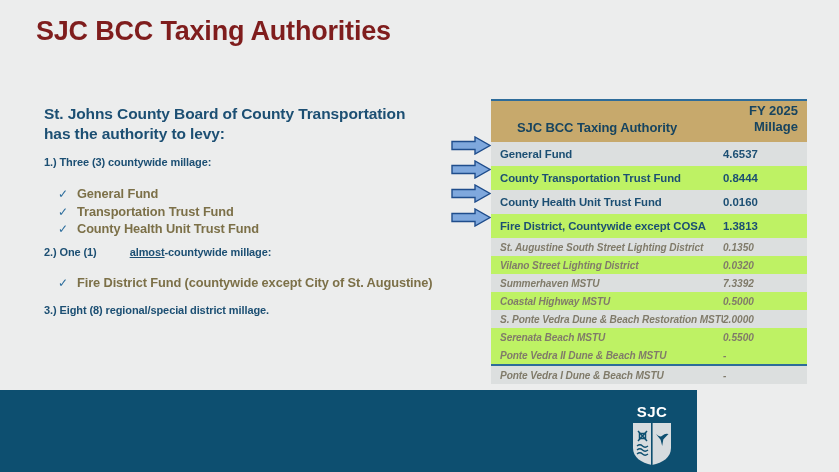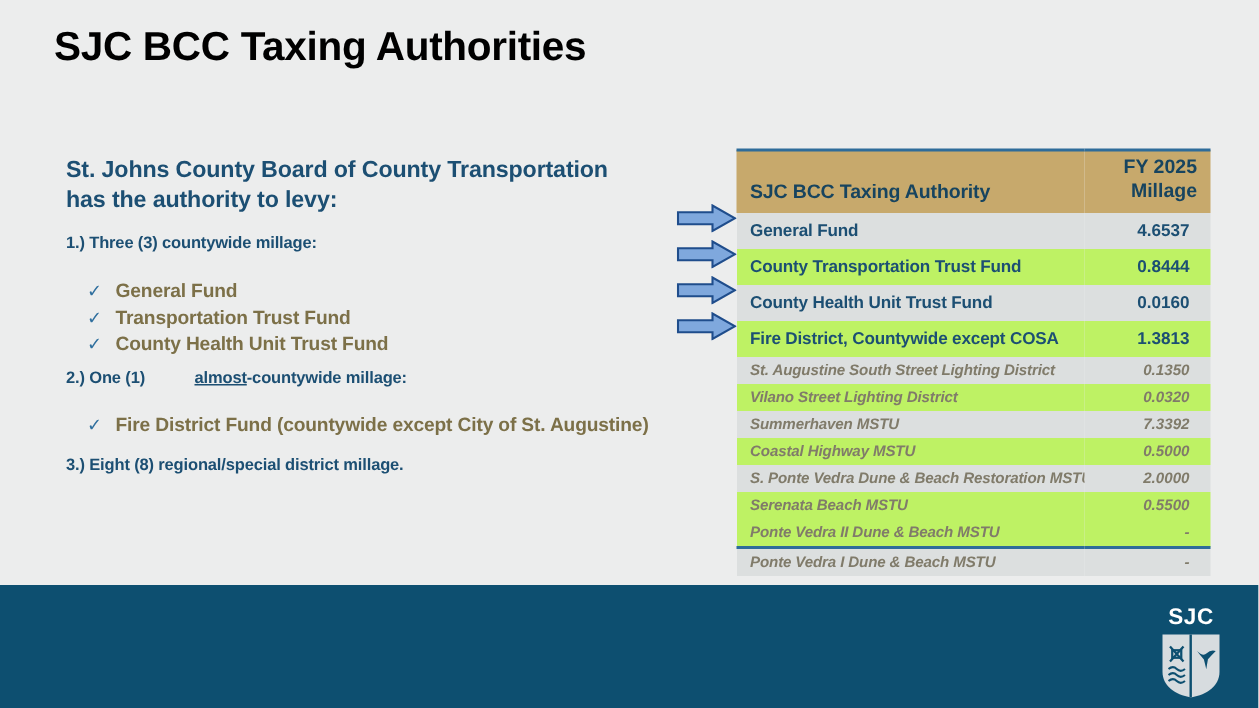--- a/index.html
+++ b/index.html
@@ -22,21 +22,21 @@
     background: #eceded;
   }
 
   
   .slide-title {
     position: absolute;
     left: 36px;
     top: 16px;
     font-size: 27px;
     font-weight: bold;
-    color: #000000;
+    color: #7f1d1d;
     letter-spacing: -0.2px;
     white-space: nowrap;
   }
 
   
   .left-col {
     position: absolute;
     left: 44px;
     top: 104px;
     width: 400px;
@@ -115,21 +115,21 @@
     color: #17445f;
     font-size: 13px;
     font-weight: bold;
     padding: 0;
     height: 34px;
     vertical-align: bottom;
     border-top: 2px solid #2e6c9a;
   }
   th.h-name {
     text-align: left;
-    padding: 0 0 7px 9px;
+    padding: 0 0 7px 26px;
     letter-spacing: -0.1px;
   }
   th.h-val {
     text-align: right;
     padding: 0 9px 6px 0;
     line-height: 1.28;
     vertical-align: bottom;
   }
   th.h-val .hv-line { display: block; }
 
@@ -153,34 +153,33 @@
     font-size: 10.1px;
   }
   td.t-name {
     text-align: left;
     padding-left: 9px;
     letter-spacing: -0.1px;
     white-space: nowrap;
     overflow: hidden;
   }
   td.t-val {
-    text-align: right;
     padding-right: 14px;
     white-space: nowrap;
   }
   tbody tr.shade td { background: #dcdfdf; }
   tbody tr.plain td { background: #bef264; }
   tbody tr.last td { border-bottom: 2px solid #2e6c9a; }
 
   
   .footer {
     position: absolute;
     left: 0;
     top: 390px;
-    width: 839px;
+    width: 697px;
     height: 82px;
     background: #0d4f70;
   }
   .logo {
     position: absolute;
     right: 18px;
     top: 14px;
     width: 54px;
     text-align: center;
   }

